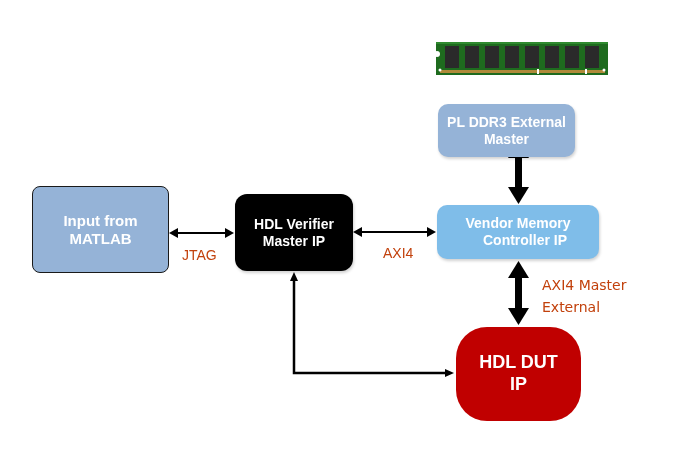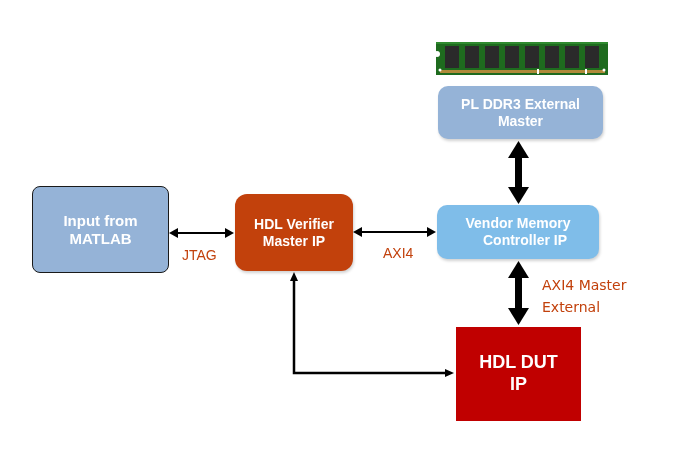--- a/index.html
+++ b/index.html
@@ -1,26 +1,26 @@
 <!DOCTYPE html>
 <html><head>
 <meta charset="utf-8">
 <style>
   html, body { margin: 0; padding: 0; background: #ffffff; }
   body { width: 673px; height: 476px; position: relative; overflow: hidden; font-family: "Liberation Sans", sans-serif; }
   svg { position: absolute; left: 0; top: 0; }
   .box { position: absolute; display: flex; align-items: center; justify-content: center; text-align: center;
-         color: #ffffff; font-weight: bold; box-sizing: border-box; line-height: 1.2; }
+         color: #ffffff; font-weight: bold; box-sizing: border-box; line-height: 1.2; border-radius: 31px; }
   .b-input { left: 32px; top: 186px; width: 137px; height: 87px; background: #95b3d7; border: 1.5px solid #1a1a1a;
              border-radius: 8px; font-size: 15px; }
-  .b-verifier { left: 235px; top: 194px; width: 118px; height: 77px; background: #c2410c; border-radius: 12px;
+  .b-verifier { left: 235px; top: 194px; width: 118px; height: 77px; background: #000000; border-radius: 12px;
                 font-size: 14px; box-shadow: 1px 2px 3px rgba(0,0,0,0.18); }
   .b-vendor { left: 437px; top: 205px; width: 162px; height: 54px; background: #7fbde9; border-radius: 10px;
               font-size: 14px; box-shadow: 1px 2px 3px rgba(0,0,0,0.18); align-items: center; }
-  .b-ddr { left: 438px; top: 86px; width: 165px; height: 53px; background: #95b3d7; border-radius: 10px;
+  .b-ddr { left: 438px; top: 104px; width: 137px; height: 53px; background: #95b3d7; border-radius: 10px;
            font-size: 14px; box-shadow: 1px 2px 3px rgba(0,0,0,0.18); }
   .b-dut { left: 456px; top: 327px; width: 125px; height: 94px; background: #c00000; font-size: 18px; }
   .lbl { position: absolute; color: #c2410c; font-size: 14px; }
   .lbl-jtag { left: 182px; top: 247px; }
   .lbl-axi4 { left: 383px; top: 245px; }
   .lbl-axi-master { left: 542px; top: 274px; font-size: 15px; line-height: 22px; font-family: "DejaVu Sans", sans-serif; font-size: 14px; }
 </style>
 </head>
 <body>
 

